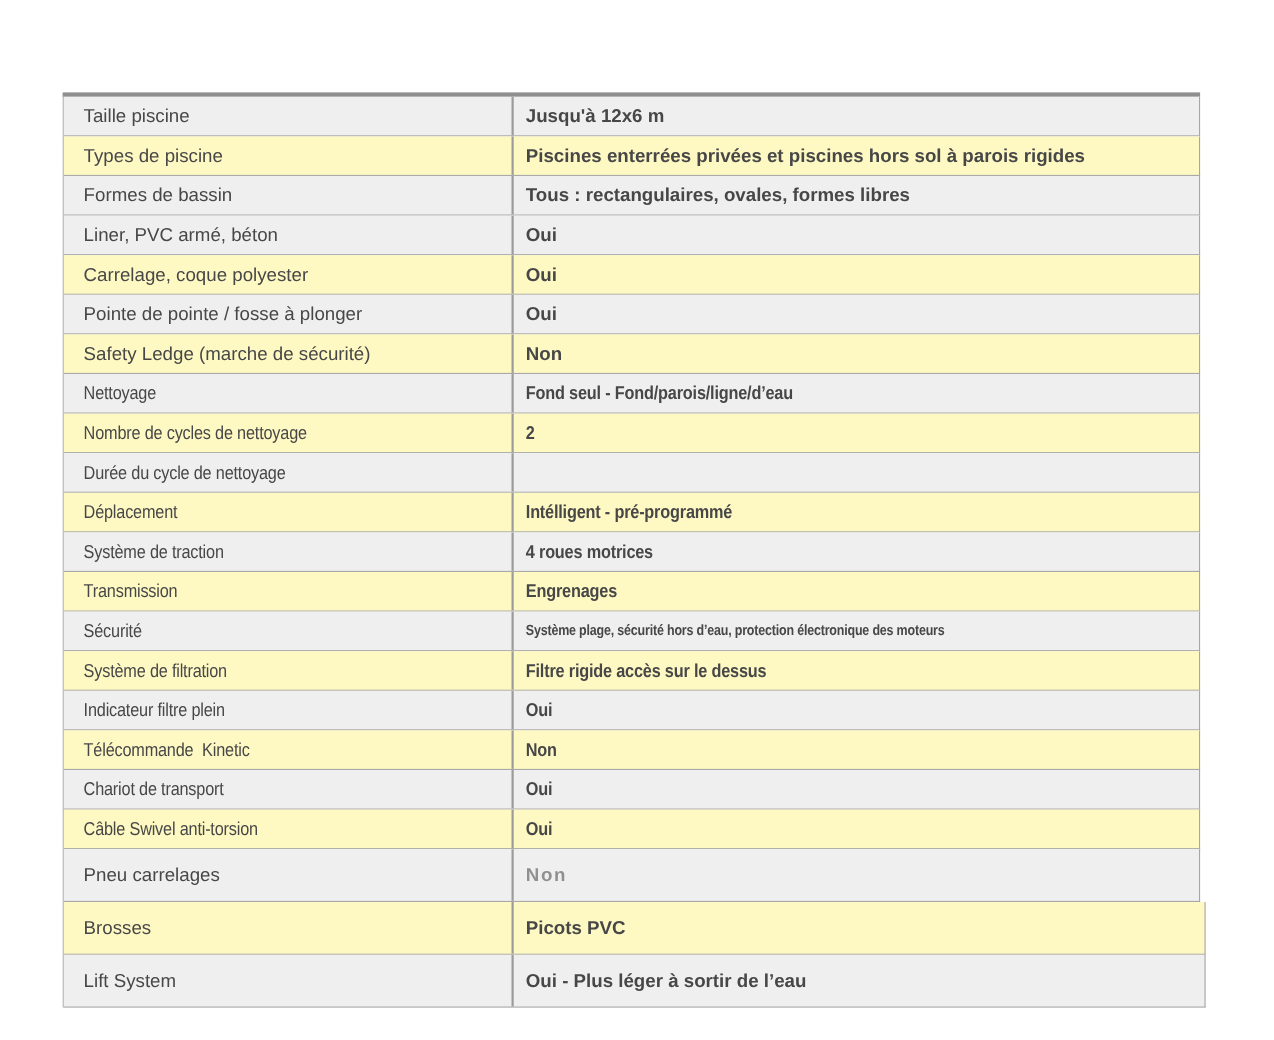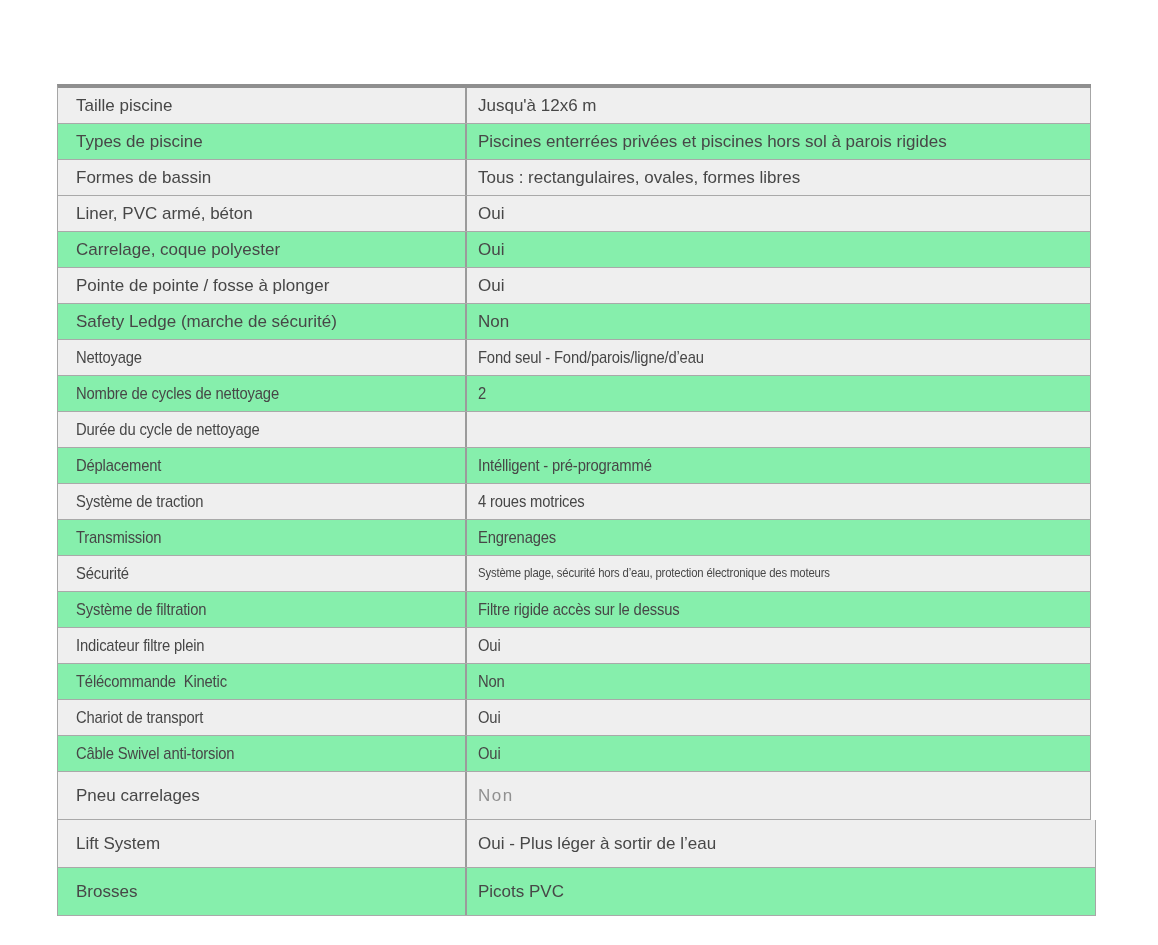--- a/index.html
+++ b/index.html
@@ -19,21 +19,21 @@
     left: 57px;
     top: 37px;
     width: 1033px;
     border-top: 4px solid var(--top-border, #8f8f8f);
     border-left: 1px solid var(--border, #a6a6a6);
     margin-top: 47px;
   }
   .row {
     display: flex;
     min-height: 36px;
-    background: #86efac;
+    background: #fef9c3;
     border-bottom: 1px solid var(--sep, #a9a9a9);
     border-right: 1px solid var(--border, #a6a6a6);
     box-sizing: border-box;
   }
   .row.stripe { background: var(--stripe, #efefef); }
   .row.tall { min-height: 48px; }
   .row.wide { width: calc(100% + 5px); }
   .cell {
     display: flex;
     align-items: center;
@@ -48,20 +48,21 @@
     padding-left: 18px;
     padding-right: 10px;
     border-right: 2px solid var(--divider, #9b9b9b);
     white-space: pre-wrap;
   }
   .cell.value {
     flex: 1 1 auto;
     padding-left: 11px;
     padding-right: 8px;
     white-space: pre-wrap;
+    font-weight: bold;
   }
   .txt { display: inline-block; }
   .row.condensed .txt {
     transform: scaleX(0.87);
     transform-origin: 0 50%;
     letter-spacing: -0.2px;
   }
   .row.value-small .cell.value .txt {
     font-size: 13.5px;
     transform: scaleX(0.84);
@@ -148,21 +149,21 @@
       <div class="cell value"><span class="txt">Oui</span></div>
     </div>
     <div class="row condensed">
       <div class="cell label"><span class="txt">Câble Swivel anti-torsion</span></div>
       <div class="cell value"><span class="txt">Oui</span></div>
     </div>
     <div class="row stripe tall value-muted">
       <div class="cell label"><span class="txt">Pneu carrelages</span></div>
       <div class="cell value"><span class="txt">Non</span></div>
     </div>
+    <div class="row tall wide">
+      <div class="cell label"><span class="txt">Brosses</span></div>
+      <div class="cell value"><span class="txt">Picots PVC</span></div>
+    </div>
     <div class="row stripe tall wide">
       <div class="cell label"><span class="txt">Lift System</span></div>
       <div class="cell value"><span class="txt">Oui - Plus léger à sortir de l’eau</span></div>
     </div>
-    <div class="row tall wide">
-      <div class="cell label"><span class="txt">Brosses</span></div>
-      <div class="cell value"><span class="txt">Picots PVC</span></div>
-    </div>
   </div>
 
 </body></html>

